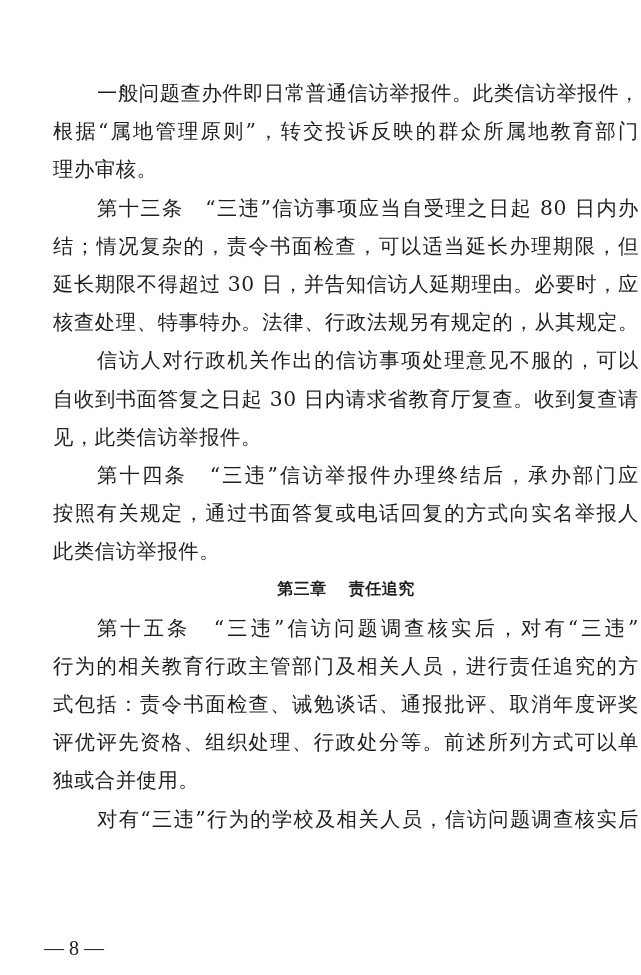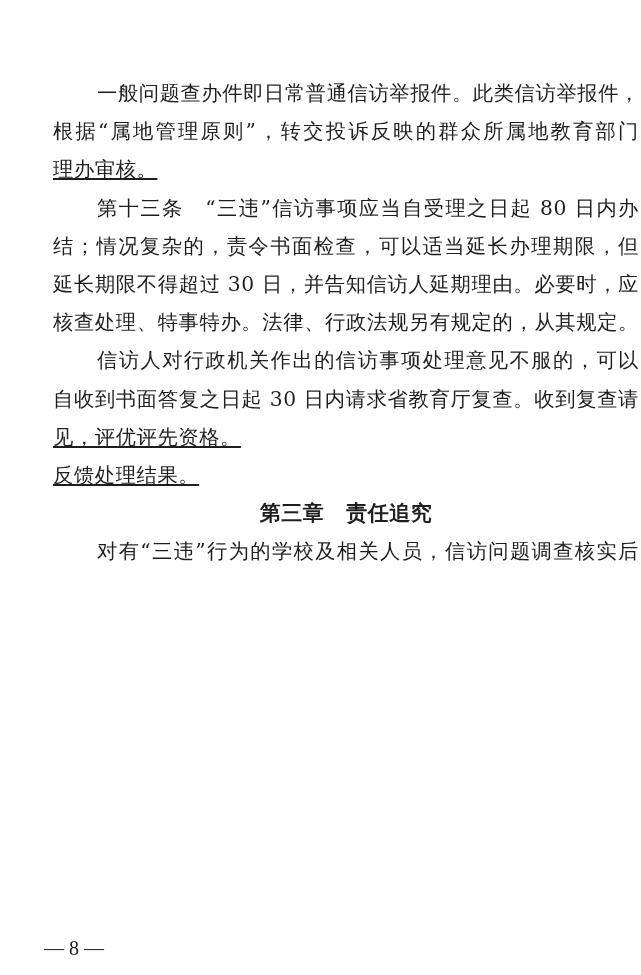--- a/index.html
+++ b/index.html
@@ -11,25 +11,25 @@
   .page {
     position: absolute; left: 27px; top: 74px; width: 586px; margin-left: 26px;
   }
   .line {
     height: 38.2px; line-height: 38.2px;
     font-size: 20.3px; white-space: nowrap;
     letter-spacing: 0.6px;
     text-align: justify; text-align-last: justify;
   }
   .line.indent { padding-left: 44px; }
-  .line.last { text-align-last: left; text-decoration: underline; }
+  .line.last { text-align-last: left; }
   .heading {
     height: 38.2px; line-height: 38.2px;
     font-family: "DejaVu Sans", "Liberation Sans", sans-serif;
-    font-weight: bold; font-size: 21px; text-align: center;
+    font-weight: bold; font-size: 16px; text-align: center;
     letter-spacing: 0.5px;
   }
   .heading .gap { display: inline-block; width: 22px; }
   .footer {
     position: absolute; left: 44px; top: 937px;
     font-size: 20px; font-family: "Liberation Serif", serif;
     color: #222;
   }
 </style>
 </head>
@@ -43,28 +43,37 @@
   </div>
   <div>
     <div class="line indent">第十三条　“三违”信访事项应当自受理之日起 80 日内办</div>
     <div class="line">结；情况复杂的，责令书面检查，可以适当延长办理期限，但</div>
     <div class="line">延长期限不得超过 30 日，并告知信访人延期理由。必要时，应</div>
     <div class="line">核查处理、特事特办。法律、行政法规另有规定的，从其规定。</div>
   </div>
   <div>
     <div class="line indent">信访人对行政机关作出的信访事项处理意见不服的，可以</div>
     <div class="line">自收到书面答复之日起 30 日内请求省教育厅复查。收到复查请</div>
-    <div class="line last">见，评优评先资格。</div>
+    <div class="line last">见，此类信访举报件。</div>
   </div>
   <div>
-    <div class="line last">反馈处理结果。</div>
+    <div class="line indent">第十四条　“三违”信访举报件办理终结后，承办部门应</div>
+    <div class="line">按照有关规定，通过书面答复或电话回复的方式向实名举报人</div>
+    <div class="line last">此类信访举报件。</div>
   </div>
 
   <div class="heading">
     <span>第三章</span><span class="gap"></span><span>责任追究</span>
   </div>
 
+  <div>
+    <div class="line indent">第十五条　“三违”信访问题调查核实后，对有“三违”</div>
+    <div class="line">行为的相关教育行政主管部门及相关人员，进行责任追究的方</div>
+    <div class="line">式包括：责令书面检查、诫勉谈话、通报批评、取消年度评奖</div>
+    <div class="line">评优评先资格、组织处理、行政处分等。前述所列方式可以单</div>
+    <div class="line last">独或合并使用。</div>
+  </div>
   <div>
     <div class="line indent">对有“三违”行为的学校及相关人员，信访问题调查核实后</div>
   </div>
 </div>
 
 <div class="footer">— 8 —</div>
 
 </body></html>

